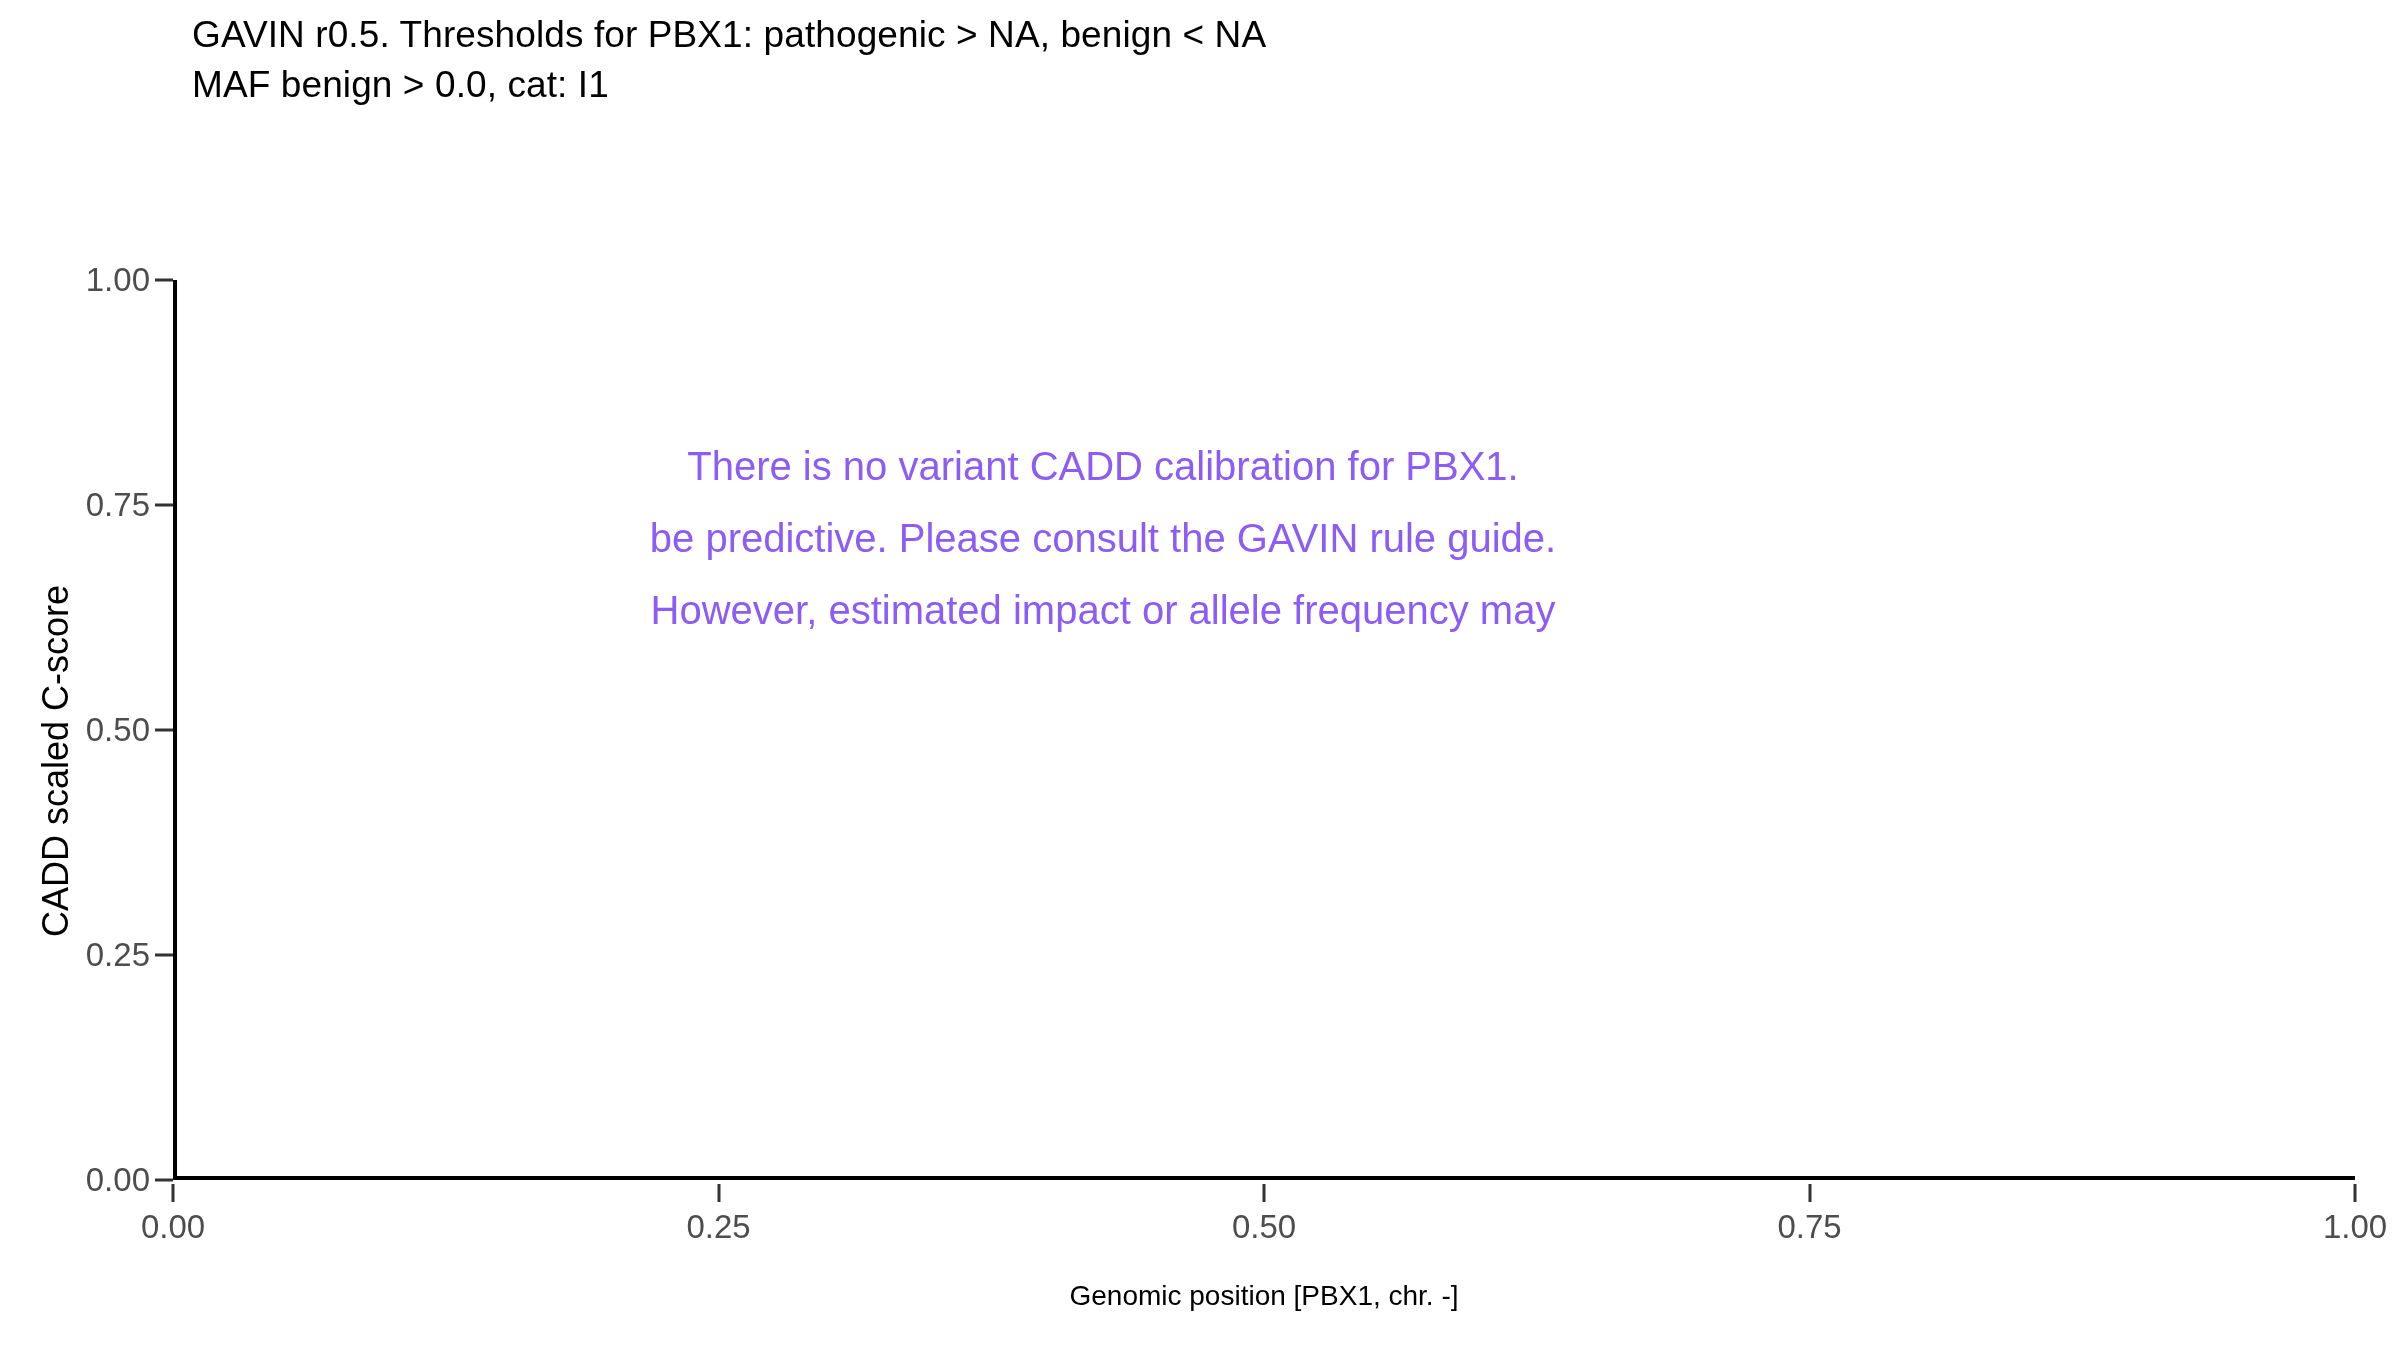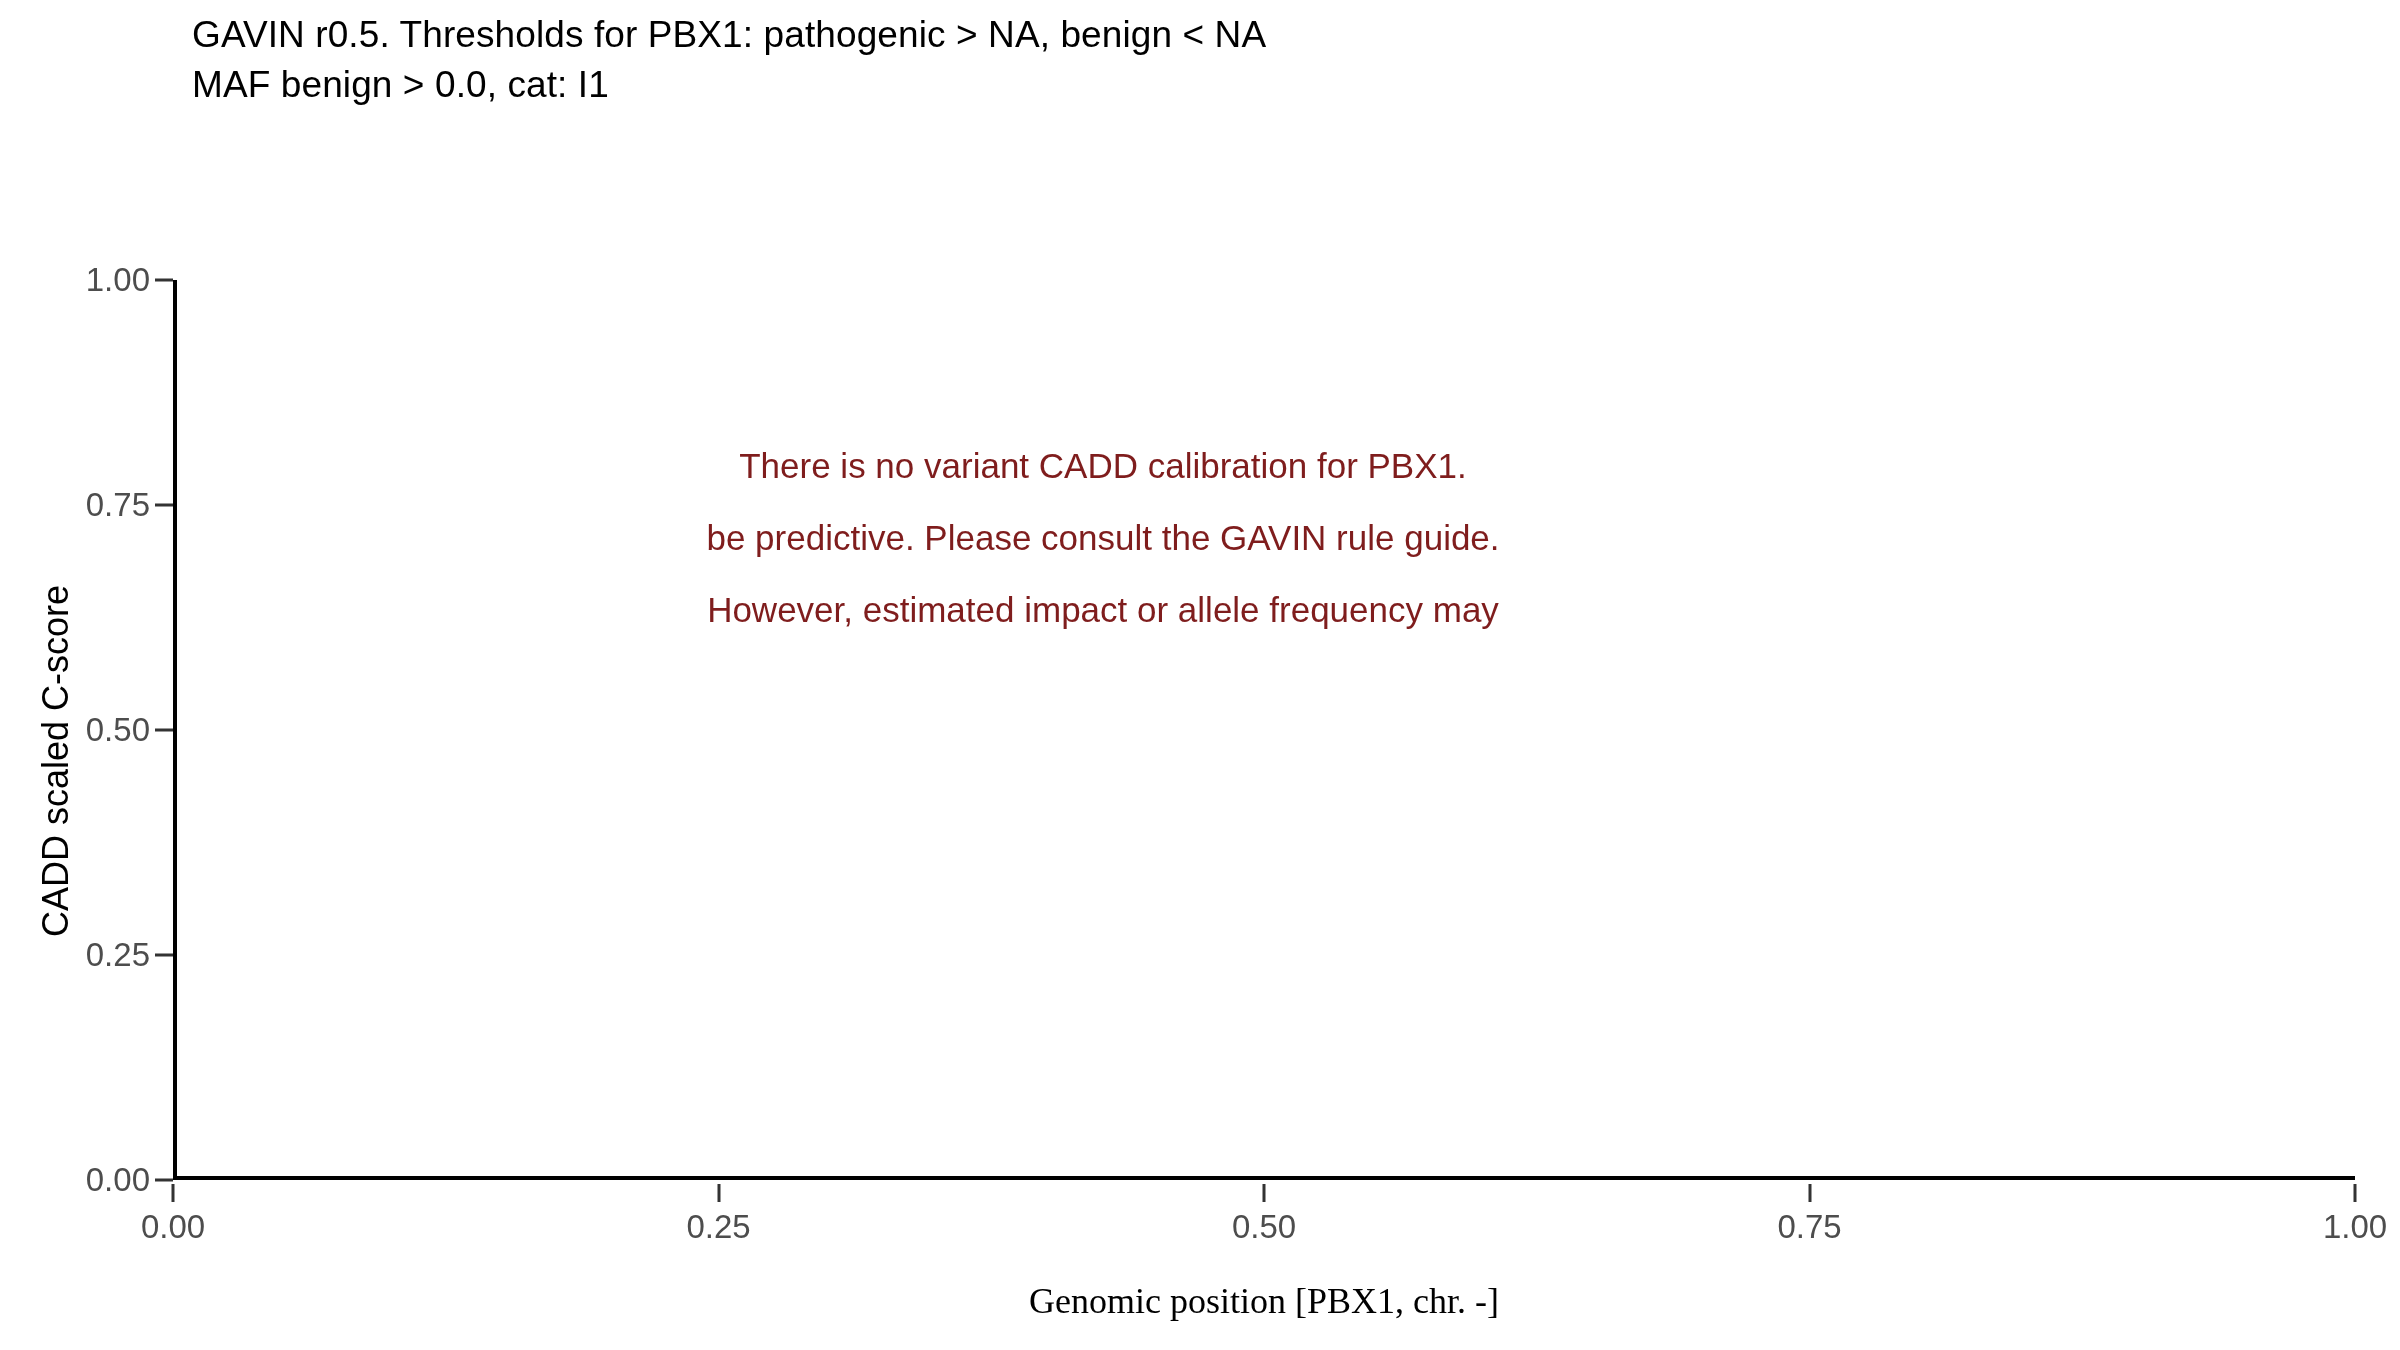--- a/index.html
+++ b/index.html
@@ -123,23 +123,23 @@
 
   
   #panel-annotation {
     position: absolute;
     left: 330px;
     top: 150px;
     width: 1200px;
     text-align: center;
   }
   #panel-annotation .annot-line {
-    font-size: 35px;
+    font-size: 40px;
     line-height: 72px;
-    color: #7f1d1d;
+    color: #8b5cf6;
     white-space: pre;
   }
 
   
   #x-tickmarks {
     position: absolute;
     left: 173px;
     top: 904px;
     width: 2182px;
     height: 18px;
@@ -172,24 +172,23 @@
     white-space: nowrap;
   }
 
   
   #x-axis-title {
     position: absolute;
     left: 173px;
     top: 1000px;
     width: 2182px;
     text-align: center;
-    font-size: 36px;
-    color: #000000;
-    white-space: nowrap;
-    font-family: Liberation Serif, serif;
+    font-size: 28px;
+    color: #000000;
+    white-space: nowrap;
   }
 </style>
 </head>
 <body>
 
 <div id="page">
 
   <div id="title-block">
     <div class="title-line">GAVIN r0.5. Thresholds for PBX1: pathogenic &gt; NA, benign &lt; NA</div>
     <div class="title-line">MAF benign &gt; 0.0, cat: I1</div>

